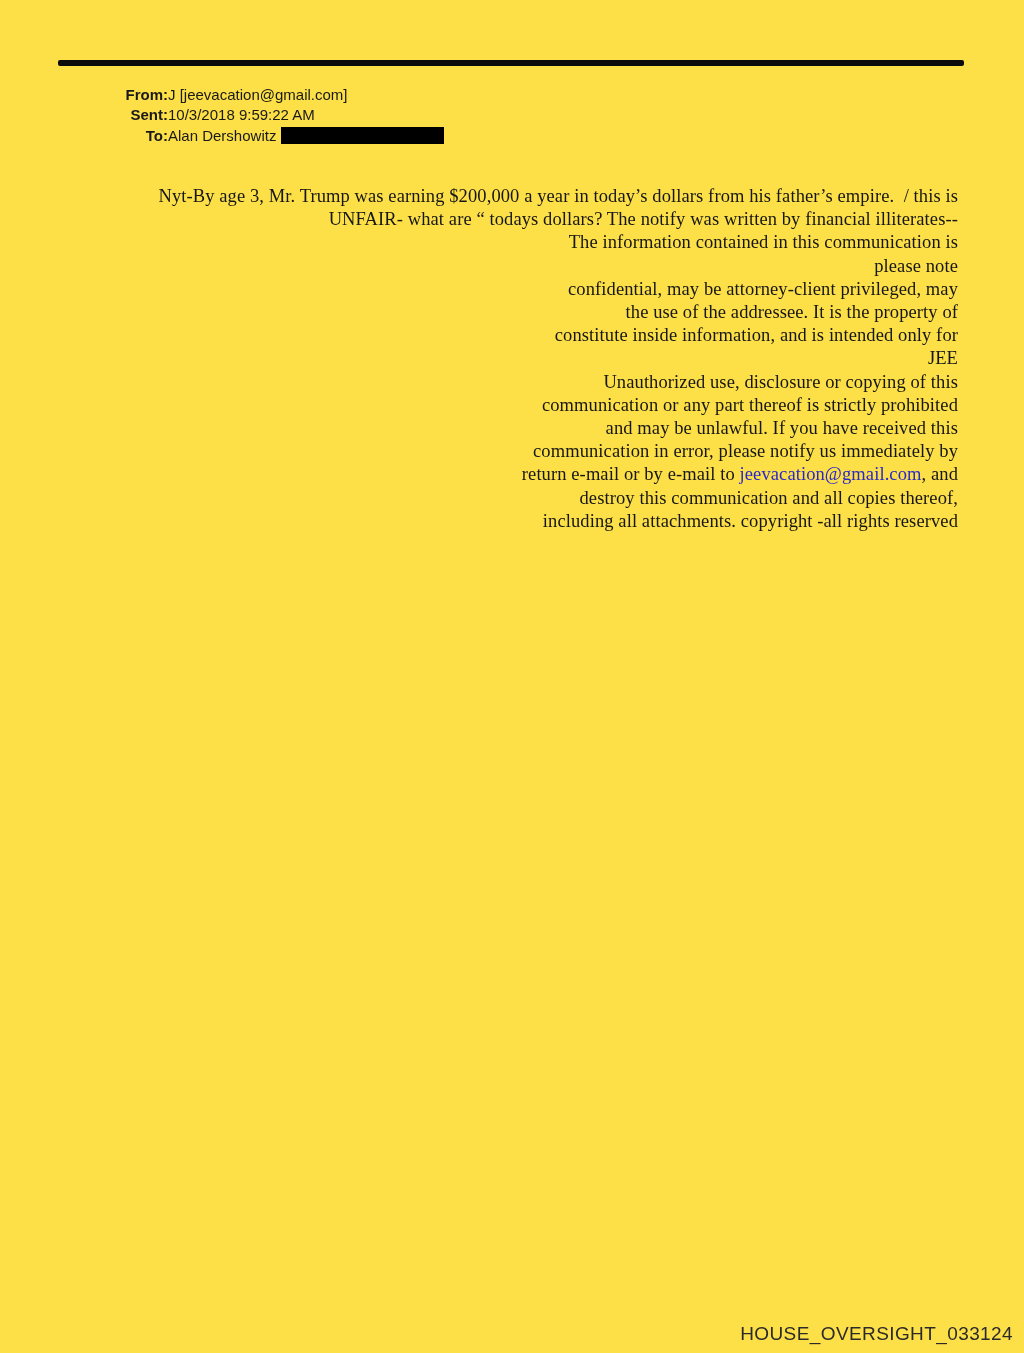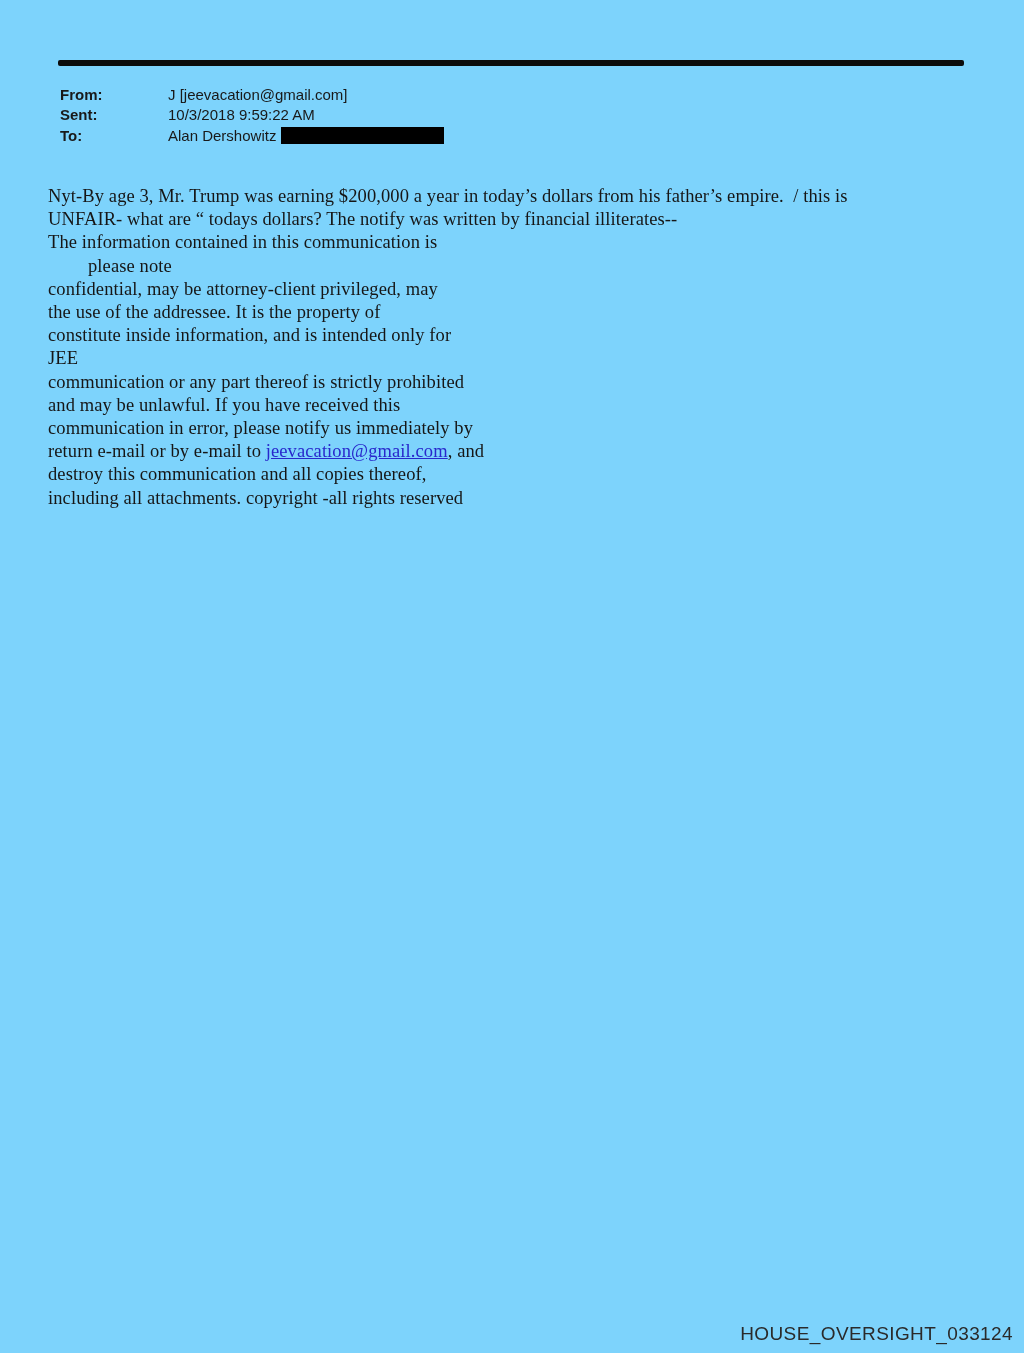--- a/index.html
+++ b/index.html
@@ -4,24 +4,25 @@
 <style>
   html, body {
     margin: 0;
     padding: 0;
     background: #ffffff;
   }
   .page {
     position: relative;
     width: 1024px;
     height: 1353px;
-    background: #7dd3fc;
+    background: #fde047;
     overflow: hidden;
     font-family: "Liberation Serif", serif;
     color: #1c1c1c;
+    text-align: right;
   }
   .top-rule {
     position: absolute;
     left: 58px;
     top: 60px;
     width: 906px;
     height: 6px;
     background: #0c0c0c;
     border-radius: 2px;
   }
@@ -64,21 +65,20 @@
     color: #161616;
   }
   .bline {
     white-space: pre-wrap;
   }
   .bline.indent {
     padding-left: 40px;
   }
   .email-link {
     color: #2828cc;
-    text-decoration: underline;
     cursor: pointer;
   }
   .bates-footer {
     position: absolute;
     top: 1323px;
     right: 11px;
     font-family: "Liberation Sans", sans-serif;
     font-size: 19px;
     letter-spacing: 0.4px;
     color: #2a2a2a;
@@ -109,20 +109,21 @@
 
   <div class="body-text">
     <div class="bline">Nyt-By age 3, Mr. Trump was earning $200,000 a year in today’s dollars from his father’s empire.  / this is</div>
     <div class="bline">UNFAIR- what are “ todays dollars? The notify was written by financial illiterates--</div>
     <div class="bline">The information contained in this communication is</div>
     <div class="bline indent">please note</div>
     <div class="bline">confidential, may be attorney-client privileged, may</div>
     <div class="bline">the use of the addressee. It is the property of</div>
     <div class="bline">constitute inside information, and is intended only for</div>
     <div class="bline">JEE</div>
+    <div class="bline">Unauthorized use, disclosure or copying of this</div>
     <div class="bline">communication or any part thereof is strictly prohibited</div>
     <div class="bline">and may be unlawful. If you have received this</div>
     <div class="bline">communication in error, please notify us immediately by</div>
     <div class="bline"><span>return e-mail or by e-mail to </span><a class="email-link">jeevacation@gmail.com</a><span>, and</span></div>
     <div class="bline">destroy this communication and all copies thereof,</div>
     <div class="bline">including all attachments. copyright -all rights reserved</div>
   </div>
 
   <div class="bates-footer">HOUSE_OVERSIGHT_033124</div>
 

